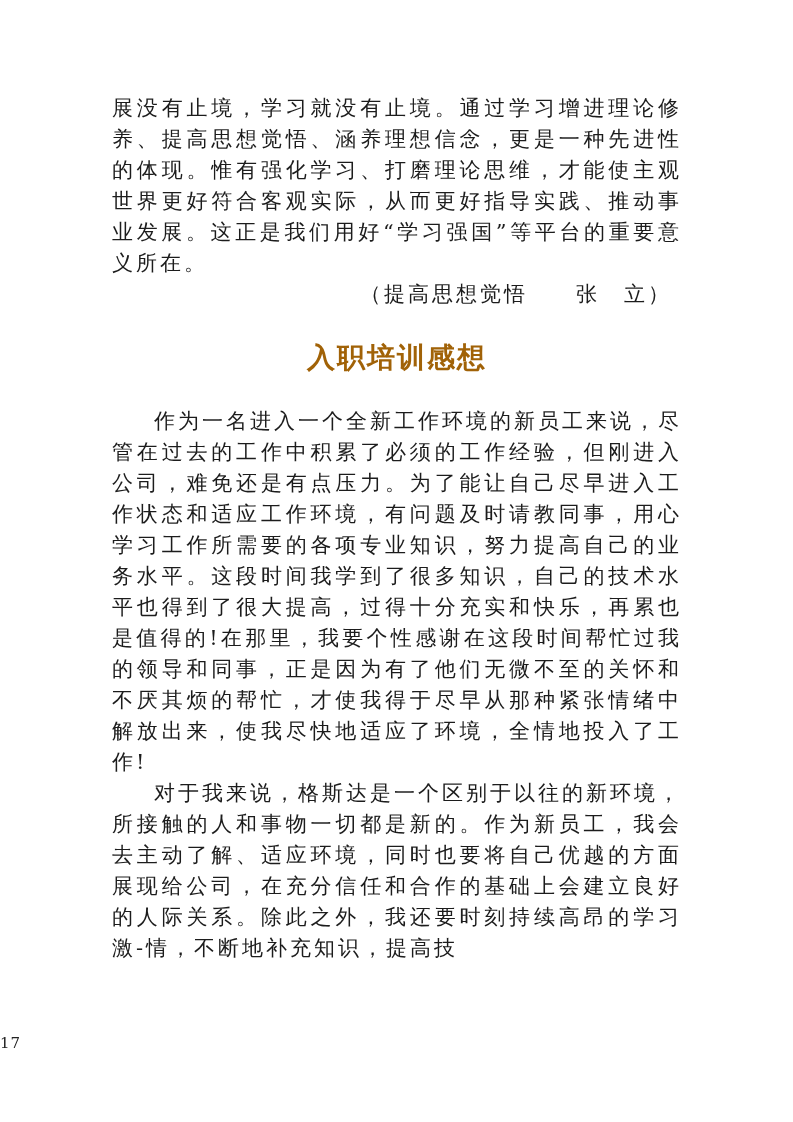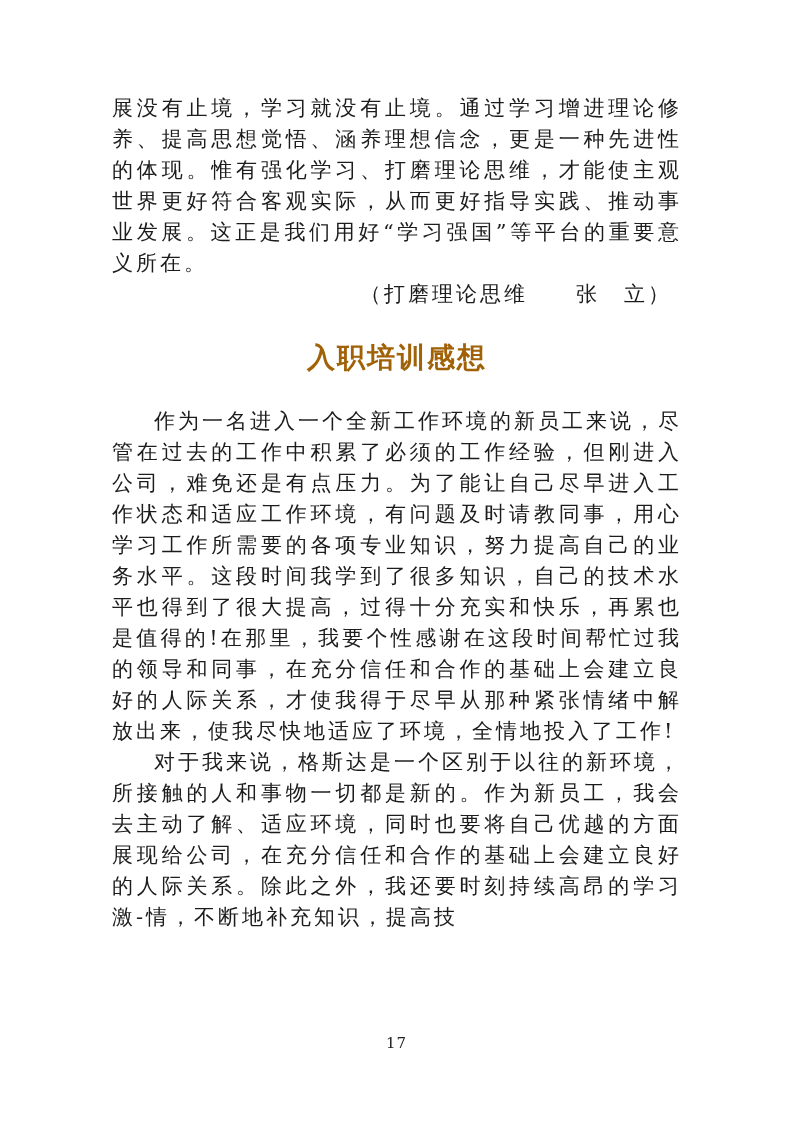--- a/index.html
+++ b/index.html
@@ -48,32 +48,32 @@
   }
   .body-para {
     margin: 0;
     text-indent: 2em;
   }
   .page-number {
     position: absolute;
     left: 0;
     right: 0;
     top: 1034px;
-    text-align: center;
+    text-align: left;
     font-size: 15px;
     letter-spacing: 1px;
     color: #222222;
     font-family: "DejaVu Serif", serif;
   }
 </style>
 </head>
 <body>
 
 <div class="page">
   <div class="doc">
     <p class="continuation-para">展没有止境，学习就没有止境。通过学习增进理论修养、提高思想觉悟、涵养理想信念，更是一种先进性的体现。惟有强化学习、打磨理论思维，才能使主观世界更好符合客观实际，从而更好指导实践、推动事业发展。这正是我们用好“学习强国”等平台的重要意义所在。</p>
-    <p class="attribution-line">（打磨理论思维　　张　立）</p>
+    <p class="attribution-line">（提高思想觉悟　　张　立）</p>
     <h1 class="article-title">入职培训感想</h1>
-    <p class="body-para">作为一名进入一个全新工作环境的新员工来说，尽管在过去的工作中积累了必须的工作经验，但刚进入公司，难免还是有点压力。为了能让自己尽早进入工作状态和适应工作环境，有问题及时请教同事，用心学习工作所需要的各项专业知识，努力提高自己的业务水平。这段时间我学到了很多知识，自己的技术水平也得到了很大提高，过得十分充实和快乐，再累也是值得的!在那里，我要个性感谢在这段时间帮忙过我的领导和同事，在充分信任和合作的基础上会建立良好的人际关系，才使我得于尽早从那种紧张情绪中解放出来，使我尽快地适应了环境，全情地投入了工作!</p>
+    <p class="body-para">作为一名进入一个全新工作环境的新员工来说，尽管在过去的工作中积累了必须的工作经验，但刚进入公司，难免还是有点压力。为了能让自己尽早进入工作状态和适应工作环境，有问题及时请教同事，用心学习工作所需要的各项专业知识，努力提高自己的业务水平。这段时间我学到了很多知识，自己的技术水平也得到了很大提高，过得十分充实和快乐，再累也是值得的!在那里，我要个性感谢在这段时间帮忙过我的领导和同事，正是因为有了他们无微不至的关怀和不厌其烦的帮忙，才使我得于尽早从那种紧张情绪中解放出来，使我尽快地适应了环境，全情地投入了工作!</p>
     <p class="body-para">对于我来说，格斯达是一个区别于以往的新环境，所接触的人和事物一切都是新的。作为新员工，我会去主动了解、适应环境，同时也要将自己优越的方面展现给公司，在充分信任和合作的基础上会建立良好的人际关系。除此之外，我还要时刻持续高昂的学习激-情，不断地补充知识，提高技</p>
   </div>
   <div class="page-number">17</div>
 </div>
 
 </body></html>

